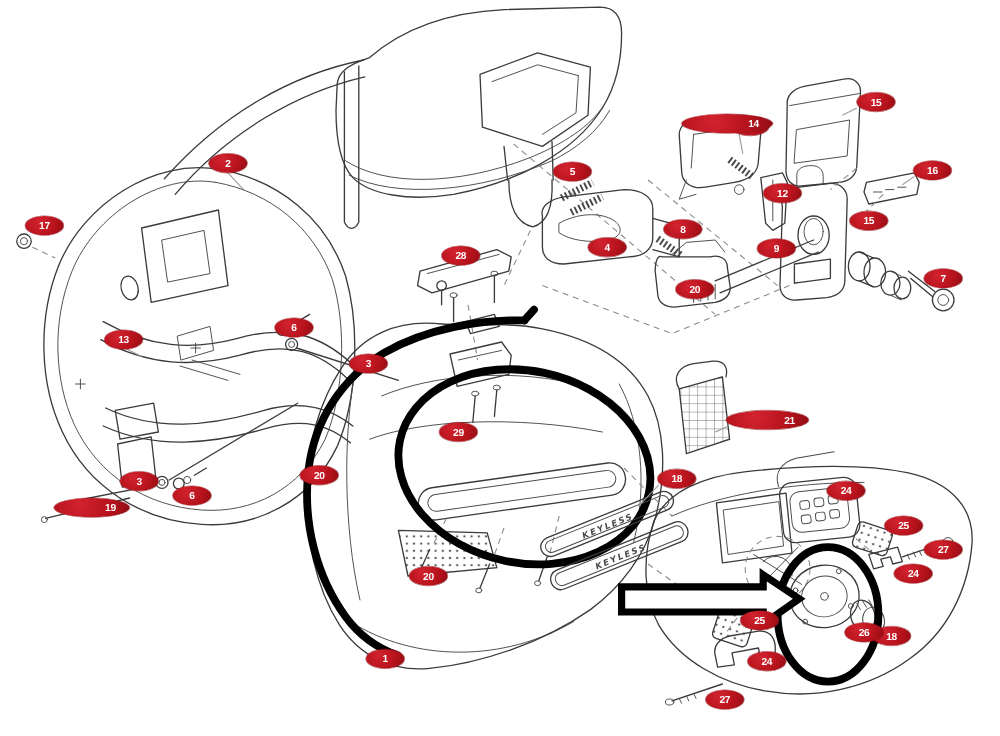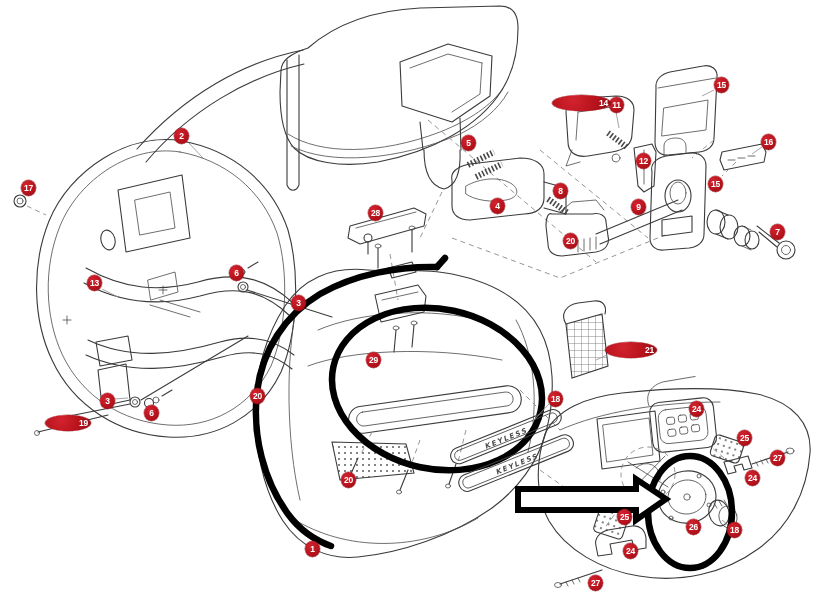--- a/index.html
+++ b/index.html
@@ -9,21 +9,21 @@
   
   svg .ln{stroke:#3b3b3b;stroke-width:1.1;fill:none;stroke-linecap:round;stroke-linejoin:round;}
   svg .ln2{stroke:#4a4a4a;stroke-width:0.8;fill:none;stroke-linecap:round;}
   svg .thick{stroke:#000;stroke-width:6.5;fill:none;stroke-linecap:round;stroke-linejoin:round;}
   svg .dash{stroke:#8a8a8a;stroke-width:0.9;fill:none;stroke-dasharray:5 4;}
   svg .leader{stroke:#9a9a9a;stroke-width:0.9;fill:none;}
   svg .coil{stroke:#474747;stroke-width:6;fill:none;stroke-dasharray:1.6 2;}
   svg .badgetxt{font:italic bold 7px "DejaVu Sans",sans-serif;fill:#4a4a4a;stroke:none;
                 letter-spacing:1.6px;text-anchor:middle;}
   .callout-layer{position:absolute;left:0;top:0;width:833px;height:613px;pointer-events:none;}
-  .balloon{position:absolute;width:15px;height:16px;border-radius:50%;
+  .balloon{position:absolute;width:32px;height:16px;border-radius:50%;
            background:radial-gradient(circle at 35% 30%, #d2232f 0%, #b5121b 60%, #8f0d15 100%);
            color:#fff;font:bold 8.5px "Liberation Sans",sans-serif;letter-spacing:-0.3px;
            display:flex;align-items:center;justify-content:center;
            box-shadow:0 0 0 0.5px rgba(110,10,15,.6);}
 </style>
 </head>
 <body>
 
 <div class="stage">
 <svg width="833" height="613" viewBox="0 0 833 613">
@@ -271,35 +271,35 @@
       <div class="balloon" style="left: 461px; top: 135px;">5</div>
       <div class="balloon" style="left: 229px; top: 265px;">6</div>
       <div class="balloon" style="left: 144px; top: 405px;">6</div>
       <div class="balloon" style="left: 770px; top: 224px;">7</div>
       <div class="balloon" style="left: 553px; top: 183px;">8</div>
       <div class="balloon" style="left: 631px; top: 199px;">9</div>
       <div class="balloon" style="left: 563px; top: 233px;">20</div>
       <div class="balloon" style="left: 609px; top: 97px;">11</div>
       <div class="balloon" style="left: 636px; top: 153px;">12</div>
       <div class="balloon" style="left: 87px; top: 275px;">13</div>
-      <div class="balloon" style="left: 552px; top: 95px; padding-left: 44px;">14</div>
+      <div class="balloon" style="left: 568px; top: 95px; padding-left: 44px;">14</div>
       <div class="balloon" style="left: 714px; top: 77px;">15</div>
       <div class="balloon" style="left: 708px; top: 176px;">15</div>
       <div class="balloon" style="left: 761px; top: 134px;">16</div>
       <div class="balloon" style="left: 21px; top: 180px;">17</div>
       <div class="balloon" style="left: 548px; top: 391px;">18</div>
       <div class="balloon" style="left: 45px; top: 415px; padding-left: 31px;">19</div>
       <div class="balloon" style="left: 250px; top: 388px;">20</div>
       <div class="balloon" style="left: 341px; top: 472px;">20</div>
       <div class="balloon" style="left: 605px; top: 342px; padding-left: 37px;">21</div>
       <div class="balloon" style="left: 689px; top: 401px;">24</div>
       <div class="balloon" style="left: 727px; top: 522px;">18</div>
       <div class="balloon" style="left: 745px; top: 470px;">24</div>
       <div class="balloon" style="left: 623px; top: 543px;">24</div>
       <div class="balloon" style="left: 737px; top: 430px;">25</div>
       <div class="balloon" style="left: 617px; top: 509px;">25</div>
-      <div class="balloon" style="left: 686px; top: 519px;">26</div>
+      <div class="balloon" style="left: 704px; top: 519px;">26</div>
       <div class="balloon" style="left: 770px; top: 450px;">27</div>
       <div class="balloon" style="left: 588px; top: 575px;">27</div>
       <div class="balloon" style="left: 368px; top: 205px;">28</div>
       <div class="balloon" style="left: 366px; top: 352px;">29</div>
     </div>
 </div>
 
 </body></html>

